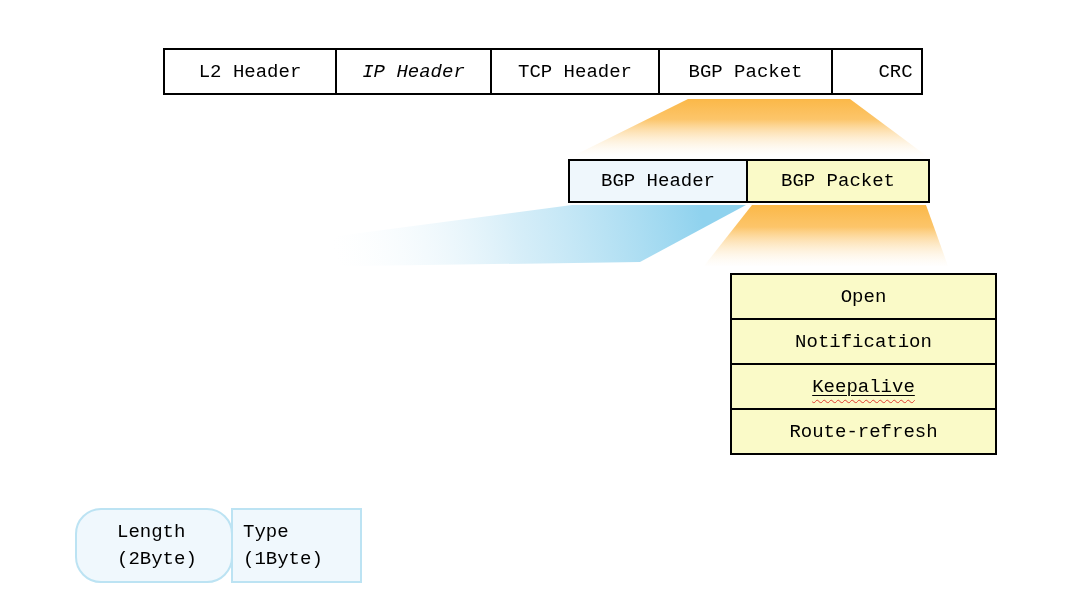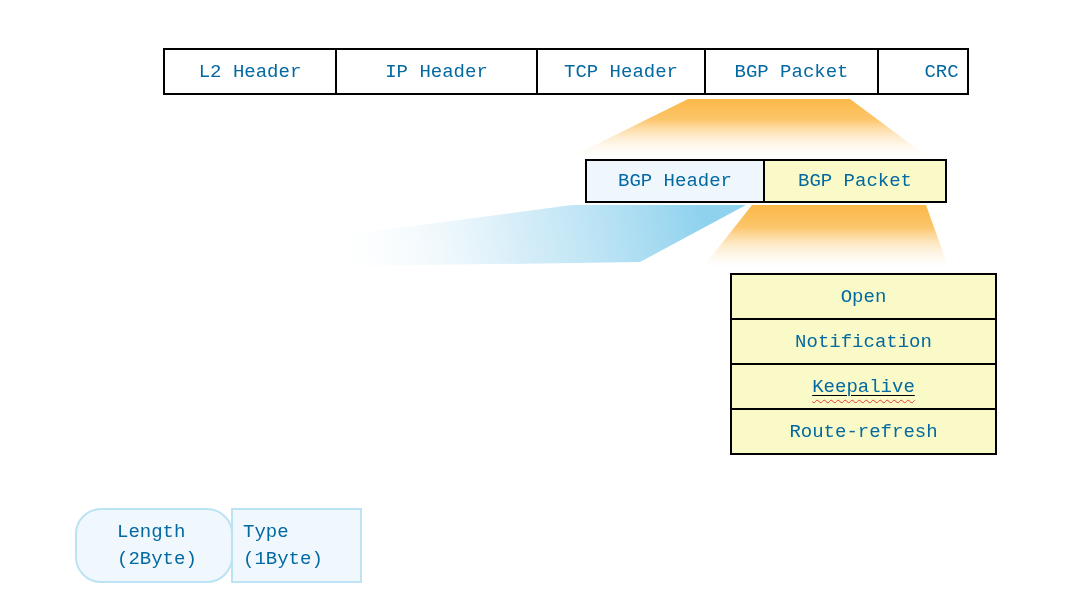--- a/index.html
+++ b/index.html
@@ -2,46 +2,46 @@
 <html><head>
 <meta charset="utf-8">
 <style>
   html, body { margin: 0; padding: 0; background: #ffffff; }
   #canvas {
     position: relative;
     width: 1068px;
     height: 613px;
     background: #ffffff;
     font-family: "Liberation Mono", "DejaVu Sans Mono", monospace;
-    color: #0369a1;
+    color: #000000;
     overflow: hidden;
   }
   .abs { position: absolute; }
   svg.funnels { position: absolute; left: 0; top: 0; z-index: 0; }
 
   
   .pkt-row { left: 163px; top: 48px; display: flex; z-index: 2; }
   .pkt-cell {
     box-sizing: border-box;
     height: 47px;
     border: 2px solid #000000;
     margin-left: -2px;
     background: #ffffff;
     display: flex; align-items: center; justify-content: center;
     font-size: 19px; white-space: nowrap;
   }
   .pkt-cell:first-child { margin-left: 0; }
   .w-l2  { width: 174px; }
-  .w-ip  { width: 203px; }
+  .w-ip  { width: 157px; font-style: italic; }
   .w-tcp { width: 170px; }
   .w-bgp { width: 175px; }
   .w-crc { width: 92px; padding-left: 37px; }
 
   
-  .bgp-row { left: 585px; top: 159px; display: flex; z-index: 2; }
+  .bgp-row { left: 568px; top: 159px; display: flex; z-index: 2; }
   .bgp-cell {
     box-sizing: border-box;
     height: 44px;
     border: 2px solid #000000;
     display: flex; align-items: center; justify-content: center;
     font-size: 19px; white-space: nowrap;
   }
   .bgp-cell.header { width: 180px; background: #eff7fc; }
   .bgp-cell.packet { width: 184px; margin-left: -2px; background: #fafac8; }
 

